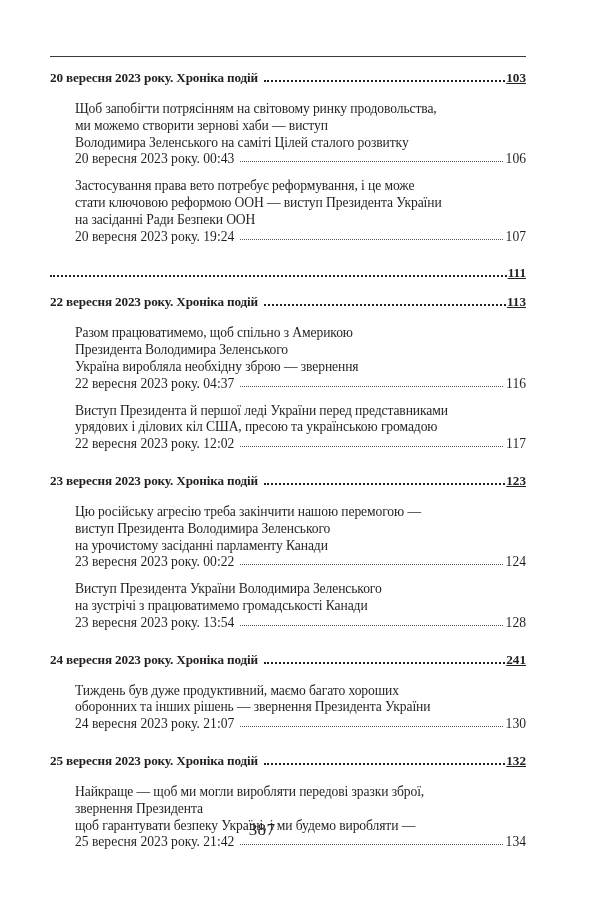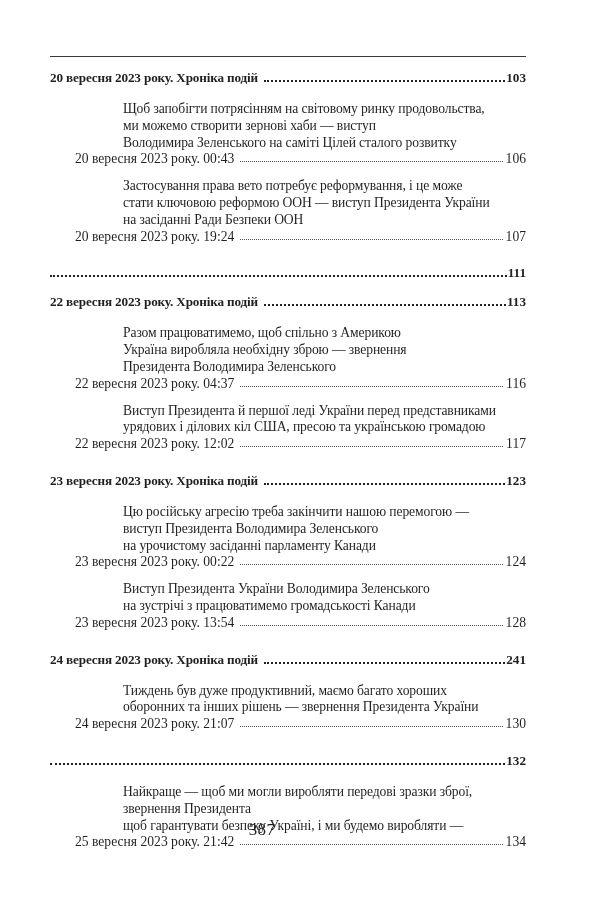--- a/index.html
+++ b/index.html
@@ -50,36 +50,36 @@
       flex: 1 1 auto;
       overflow: hidden;
       height: 12px;
       border-bottom: 2px dotted #231f20;
       margin-bottom: 3px;
       transform: translateY(-1px);
     }
     .hdr .pg {
       flex: 0 0 auto;
       padding-left: 1px;
+      text-decoration: underline;
     }
     .entries {
       padding-left: 25px;
       padding-top: 5px;
       padding-bottom: 5px;
     }
     .entry {
       font-size: 13.6px;
       line-height: 16.8px;
       margin: 6px 0 10px 0;
     }
     .entry .title-line {
       display: block;
       white-space: nowrap;
       letter-spacing: -0.1px;
-      margin-left: 48px;
     }
     .entry .date-row {
       display: flex;
       align-items: flex-start;
       white-space: nowrap;
     }
     .entry .date-row .date {
       flex: 0 0 auto;
       padding-right: 6px;
     }
@@ -148,22 +148,22 @@
 
   <div class="section">
     <div class="hdr">
       <span class="lbl">22 вересня 2023 року. Хроніка подій</span>
       <span class="leader"></span>
       <span class="pg">113</span>
     </div>
     <div class="entries">
       <div class="entry">
         <span class="title-line">Разом працюватимемо, щоб спільно з Америкою</span>
+        <span class="title-line">Президента Володимира Зеленського</span>
         <span class="title-line">Україна виробляла необхідну зброю — звернення</span>
-        <span class="title-line">Президента Володимира Зеленського</span>
         <div class="date-row">
           <span class="date">22 вересня 2023 року. 04:37</span>
           <span class="leader"></span>
           <span class="pg">116</span>
         </div>
       </div>
       <div class="entry">
         <span class="title-line">Виступ Президента й першої леді України перед представниками</span>
         <span class="title-line">урядових і ділових кіл США, пресою та українською громадою</span>
         <div class="date-row">
@@ -218,20 +218,21 @@
           <span class="date">24 вересня 2023 року. 21:07</span>
           <span class="leader"></span>
           <span class="pg">130</span>
         </div>
       </div>
     </div>
   </div>
 
   <div class="section">
     <div class="hdr">
+      <span class="lbl">25 вересня 2023 року. Хроніка подій</span>
       <span class="leader"></span>
       <span class="pg">132</span>
     </div>
     <div class="entries">
       <div class="entry">
         <span class="title-line">Найкраще — щоб ми могли виробляти передові зразки зброї,</span>
         <span class="title-line">звернення Президента</span>
         <span class="title-line">щоб гарантувати безпеку Україні, і ми будемо виробляти —</span>
         <div class="date-row">
           <span class="date">25 вересня 2023 року. 21:42</span>

